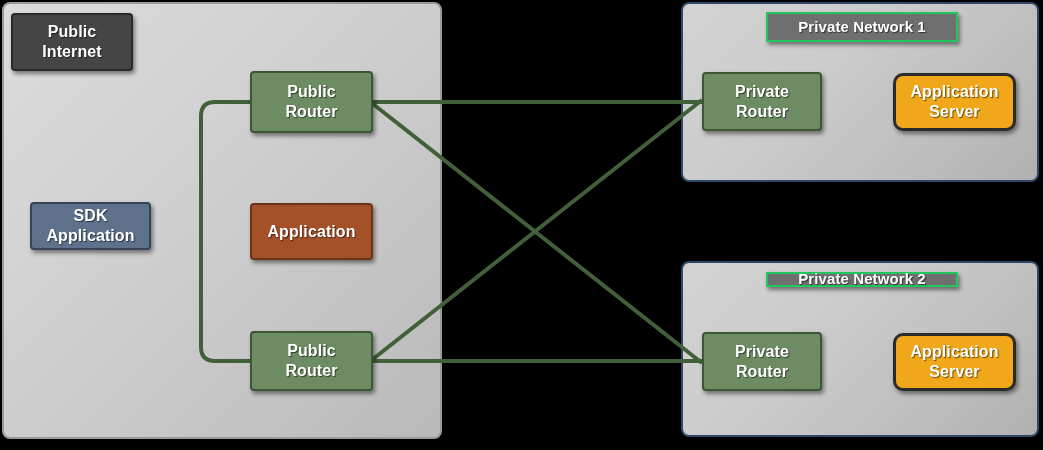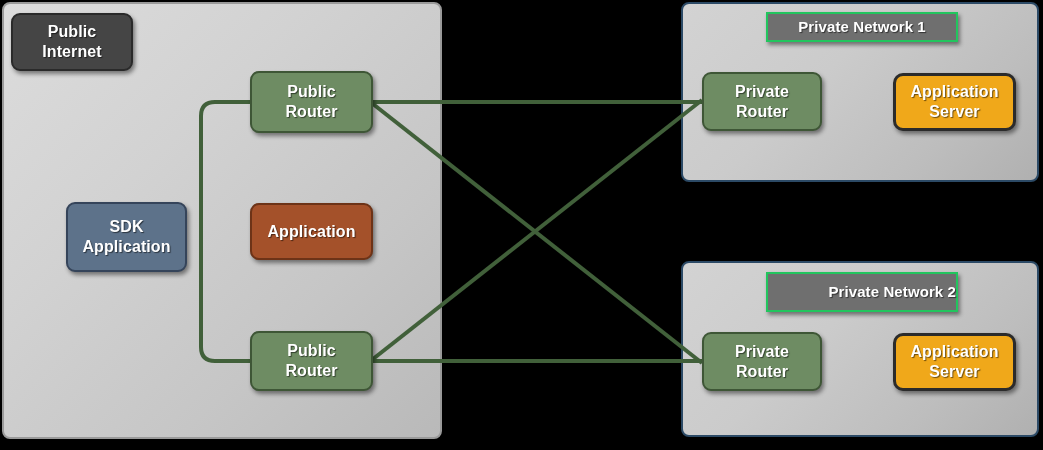--- a/index.html
+++ b/index.html
@@ -38,21 +38,21 @@
     border: 2px solid #2c4a66;
     box-shadow: 2px 3px 4px rgba(0,0,0,0.55);
   }
   .panel-private-1 { top: 2px; height: 180px; }
   .panel-private-2 { top: 261px; height: 176px; }
 
   
   .node {
     position: absolute;
     box-sizing: border-box;
-    border-radius: 9px;
+    border-radius: 4px;
     display: flex;
     align-items: center;
     justify-content: center;
     text-align: center;
     color: #ffffff;
     font-weight: bold;
     font-size: 16px;
     line-height: 1.22;
     letter-spacing: 0.1px;
     text-shadow: 1px 1px 1px rgba(0,0,0,0.55);
@@ -84,30 +84,30 @@
   }
   .node-badge {
     background: #6f6f6f;
     border: 2px solid #22c55e;
     border-radius: 0;
     font-size: 15px;
   }
 
   
   .n-public-internet { left: 11px;  top: 13px;  width: 122px; height: 58px; }
-  .n-sdk-application { left: 30px;  top: 202px; width: 121px; height: 70px; margin-left: 36px; }
+  .n-sdk-application { left: 30px;  top: 202px; width: 121px; height: 48px; }
   .n-public-router-1 { left: 250px; top: 71px;  width: 123px; height: 62px; }
   .n-controller      { left: 250px; top: 203px; width: 123px; height: 57px; }
   .n-public-router-2 { left: 250px; top: 331px; width: 123px; height: 60px; }
 
   .n-badge-1         { left: 766px; top: 12px;  width: 192px; height: 30px; }
   .n-priv-router-1   { left: 702px; top: 72px;  width: 120px; height: 59px; }
   .n-app-server-1    { left: 893px; top: 73px;  width: 123px; height: 58px; }
 
-  .n-badge-2         { left: 766px; top: 272px; width: 192px; height: 40px; justify-content: flex-end; }
+  .n-badge-2         { left: 766px; top: 272px; width: 192px; height: 15px; }
   .n-priv-router-2   { left: 702px; top: 332px; width: 120px; height: 59px; }
   .n-app-server-2    { left: 893px; top: 333px; width: 123px; height: 58px; }
 
   
   #links {
     position: absolute;
     left: 0; top: 0;
     width: 1043px;
     height: 450px;
     z-index: 2;

